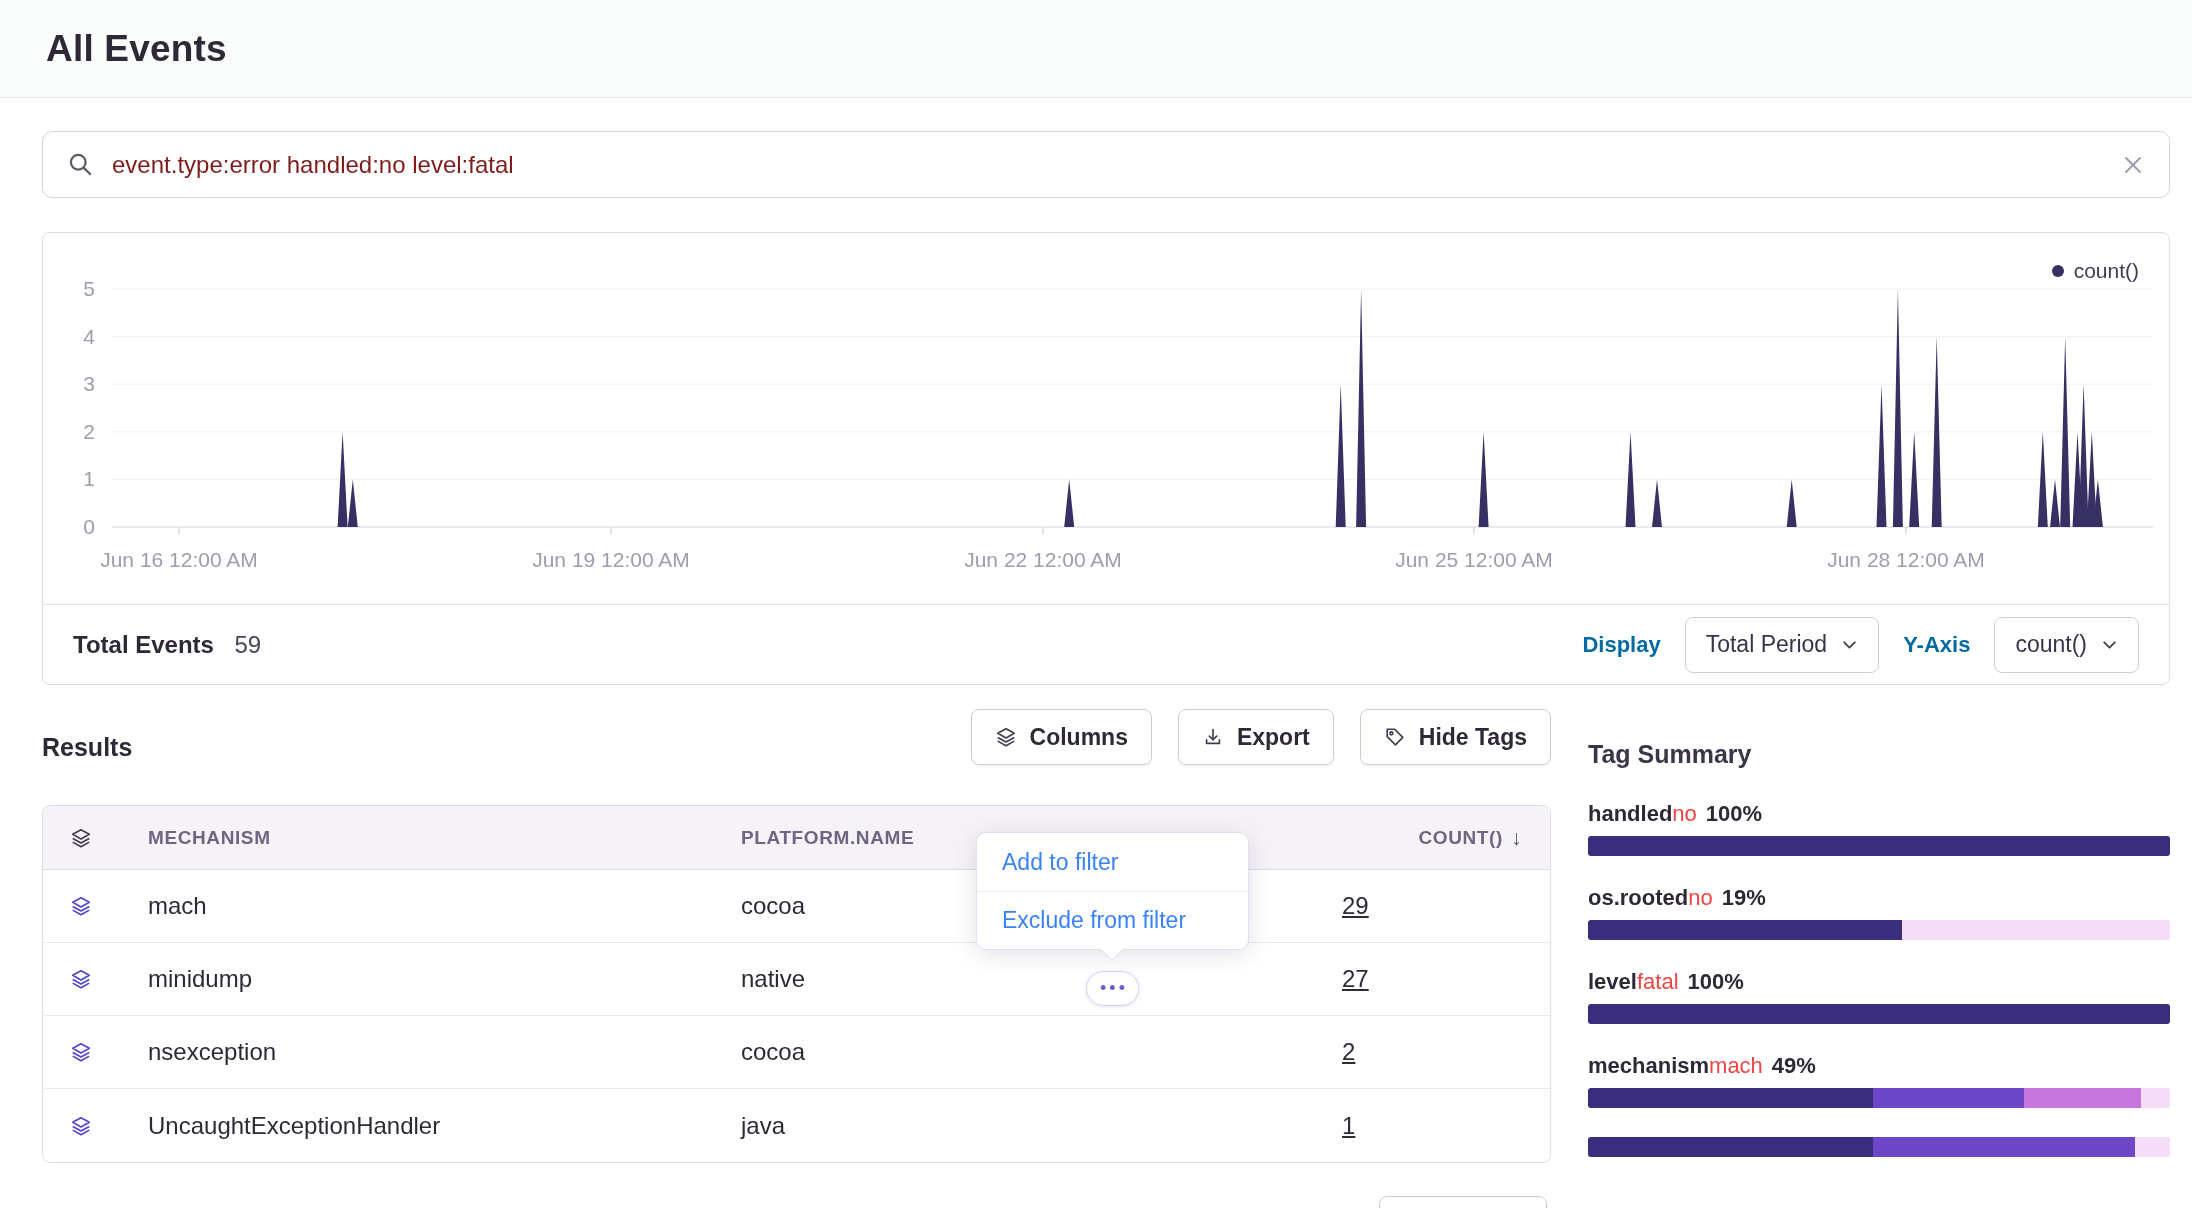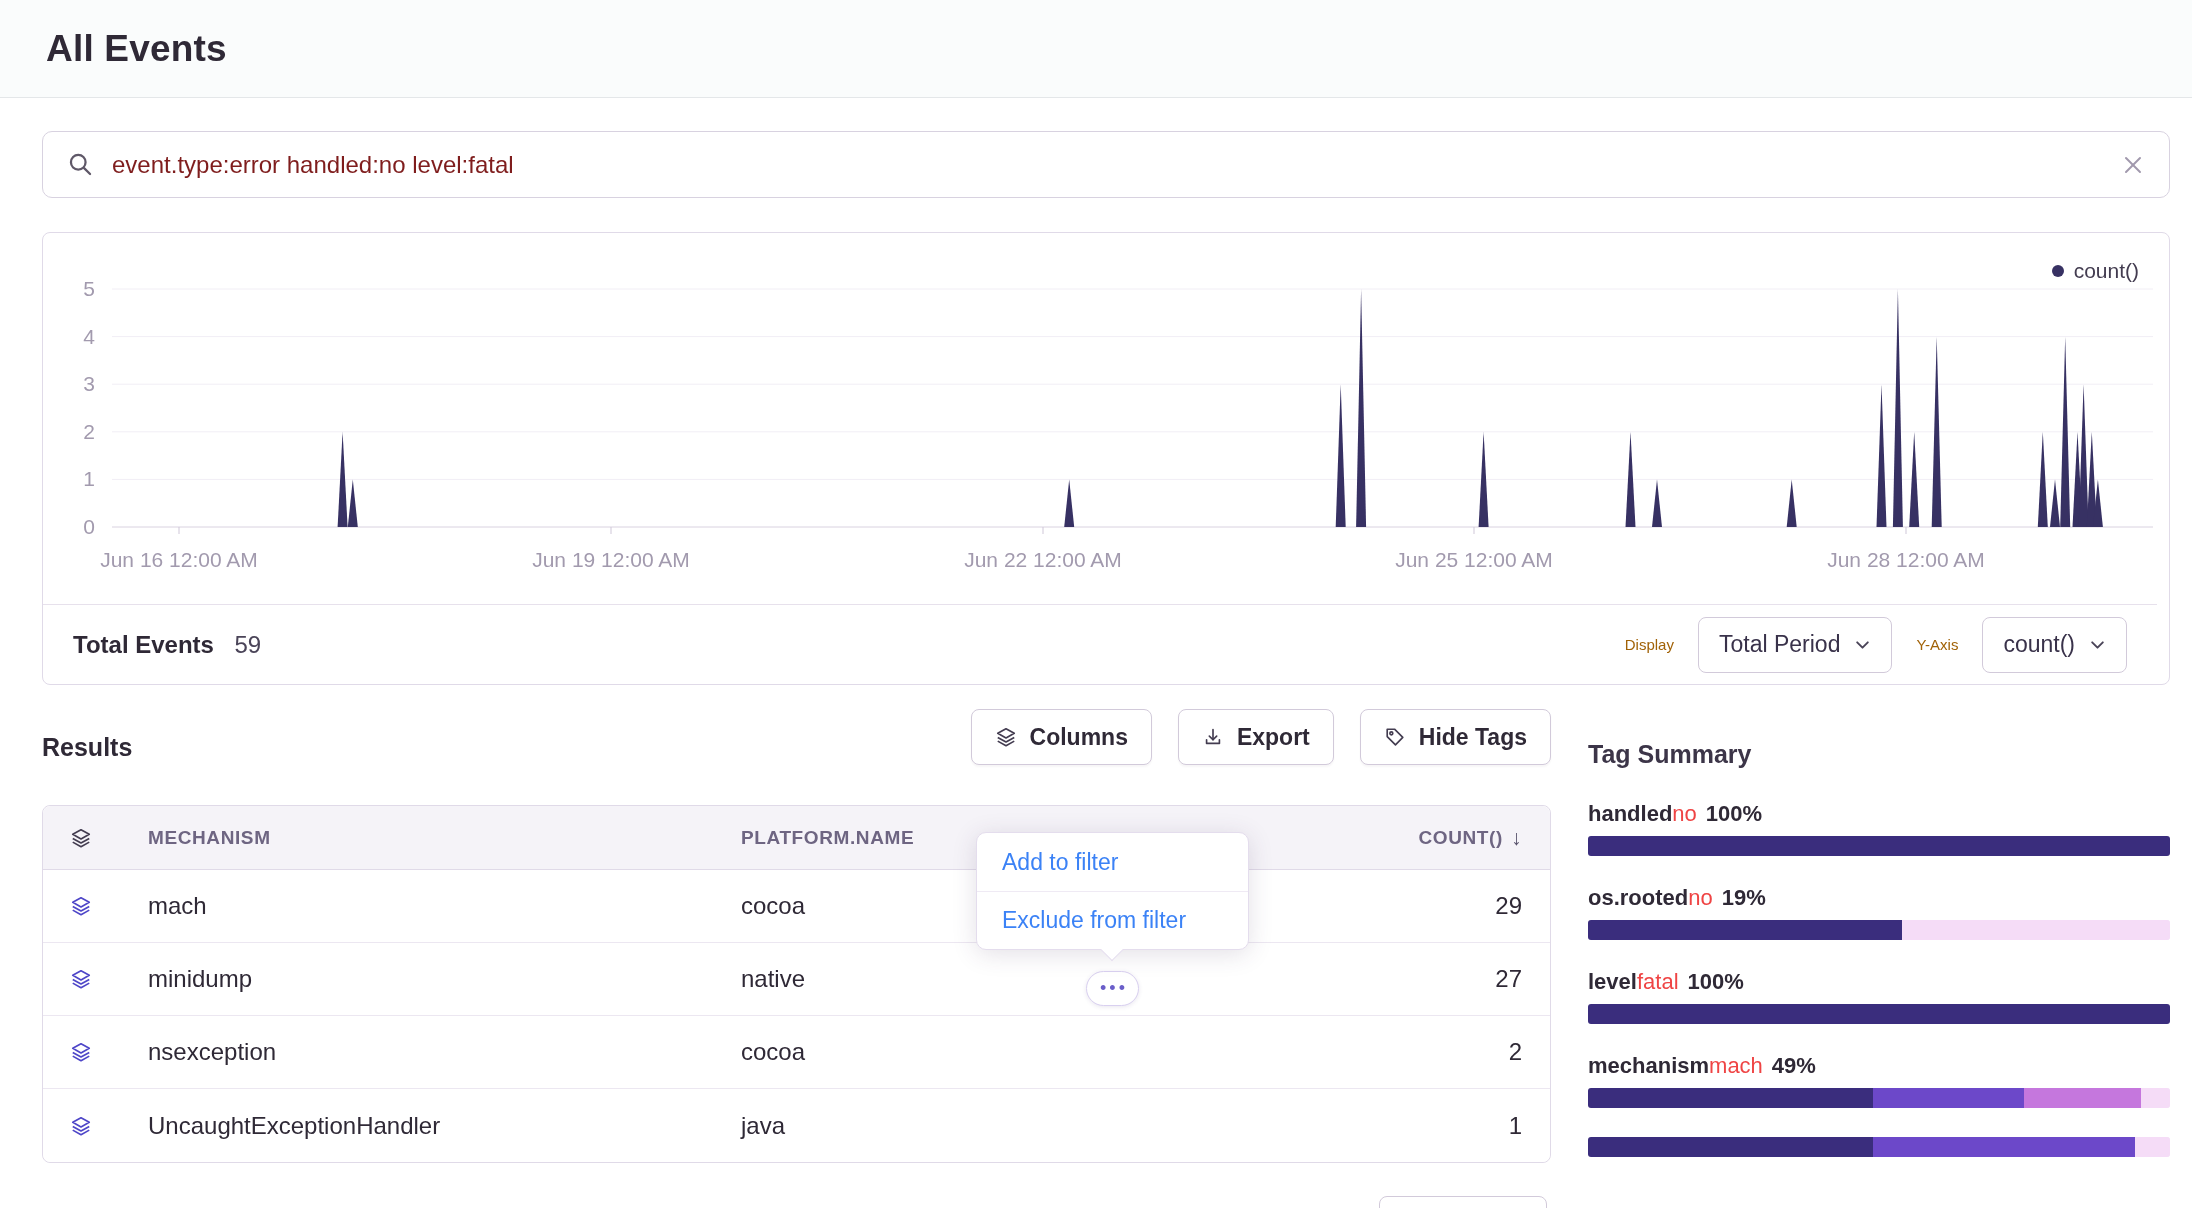--- a/index.html
+++ b/index.html
@@ -17,42 +17,42 @@
   .searchbar input { flex:1; border:0; outline:none; font-size:24px; color:#7f1d1d; background:transparent; margin-left:18px; }
   .icon-btn { background:none; border:none; cursor:pointer; display:flex; align-items:center; }
 
   
   .chart-panel { position:absolute; left:42px; top:232px; width:2128px; height:453px; border:1px solid #e0dae8; border-radius:8px; background:#fff; }
   .chart-area { position:absolute; left:0; top:0; right:0; height:373px; }
   .chart-area svg { position:absolute; left:0; top:0; }
   .legend { position:absolute; top:26px; right:30px; display:flex; align-items:center; gap:10px; }
   .legend .dot { width:12px; height:12px; border-radius:50%; background:#373163; }
   .legend .lbl { font-size:21px; color:#433c50; }
-  .chart-footer { position:absolute; left:0; right:12px; bottom:0; height:80px; border-top:1px solid #e7e1ec; display:flex; align-items:center; justify-content:space-between; padding:4px 30px; }
+  .chart-footer { position:absolute; left:0; right:0; bottom:0; height:80px; border-top:1px solid #e7e1ec; display:flex; align-items:center; justify-content:space-between; padding:4px 30px; }
   .te-label { font-size:24px; font-weight:700; color:#2f2936; }
   .te-value { font-size:24px; color:#4a4458; margin-left:16px; }
   .footer-right { display:flex; align-items:center; gap:24px; }
-  .ctrl-label { font-size:15px; font-weight:400; color:#a16207; }
+  .ctrl-label { font-size:22px; font-weight:700; color:#0369a1; }
   .dd { height:56px; border:1px solid #d2cada; border-radius:8px; background:#fff; display:flex; align-items:center; gap:14px; padding:0 20px; font-size:23px; color:#39324a; cursor:pointer; }
 
   
   .results-heading { position:absolute; left:42px; top:733px; font-size:25px; font-weight:700; color:#2f2936; }
   .toolbar { position:absolute; top:709px; right:641px; display:flex; gap:26px; }
   .btn { height:56px; border:1px solid #d2cada; border-radius:8px; background:#fff; display:flex; align-items:center; gap:13px; padding:0 23px; font-size:23px; font-weight:600; color:#2f2936; cursor:pointer; box-shadow:0 2px 2px rgba(45,35,60,.04); }
 
   
   .table { position:absolute; left:42px; top:805px; width:1509px; border:1px solid #e0dae8; border-radius:8px; background:#fff; }
   .thead, .trow { display:grid; grid-template-columns:75px 595px 629px 210px; align-items:center; }
   .thead { height:64px; background:#f5f3f8; border-bottom:1px solid #e0dae8; border-radius:8px 8px 0 0; font-size:19px; font-weight:700; letter-spacing:.6px; color:#6e6582; }
   .trow { height:73px; font-size:24px; color:#2f2936; border-bottom:1px solid #ece7f1; background:#fff; }
   .trow:last-child { border-bottom:none; border-radius:0 0 8px 8px; }
   .icon-cell { display:flex; justify-content:center; }
   .cell-mech { padding-left:30px; }
   .cell-plat { padding-left:28px; }
-  .cell-count { text-align:right; padding-right:30px; }
+  .cell-count { text-align:left; padding-right:30px;text-decoration:underline; }
   .head-count { display:flex; justify-content:flex-end; align-items:center; gap:8px; padding-right:30px; cursor:pointer; }
   .sort-arrow { font-size:21px; color:#57516b; }
   .head-click { cursor:pointer; }
 
   
   .popup { position:absolute; left:976px; top:832px; width:273px; background:#fff; border:1px solid #e4dded; border-radius:10px; box-shadow:0 4px 24px rgba(64,45,89,.15); z-index:30; }
   .popup .item { height:58px; display:flex; align-items:center; padding-left:25px; font-size:23px; color:#3b82f6; cursor:pointer; }
   .popup .item + .item { border-top:1px solid #efeaf4; }
   .popup .caret { position:absolute; left:127px; bottom:-9px; width:16px; height:16px; background:#fff; border-right:1px solid #e4dded; border-bottom:1px solid #e4dded; transform:rotate(45deg); }
 

